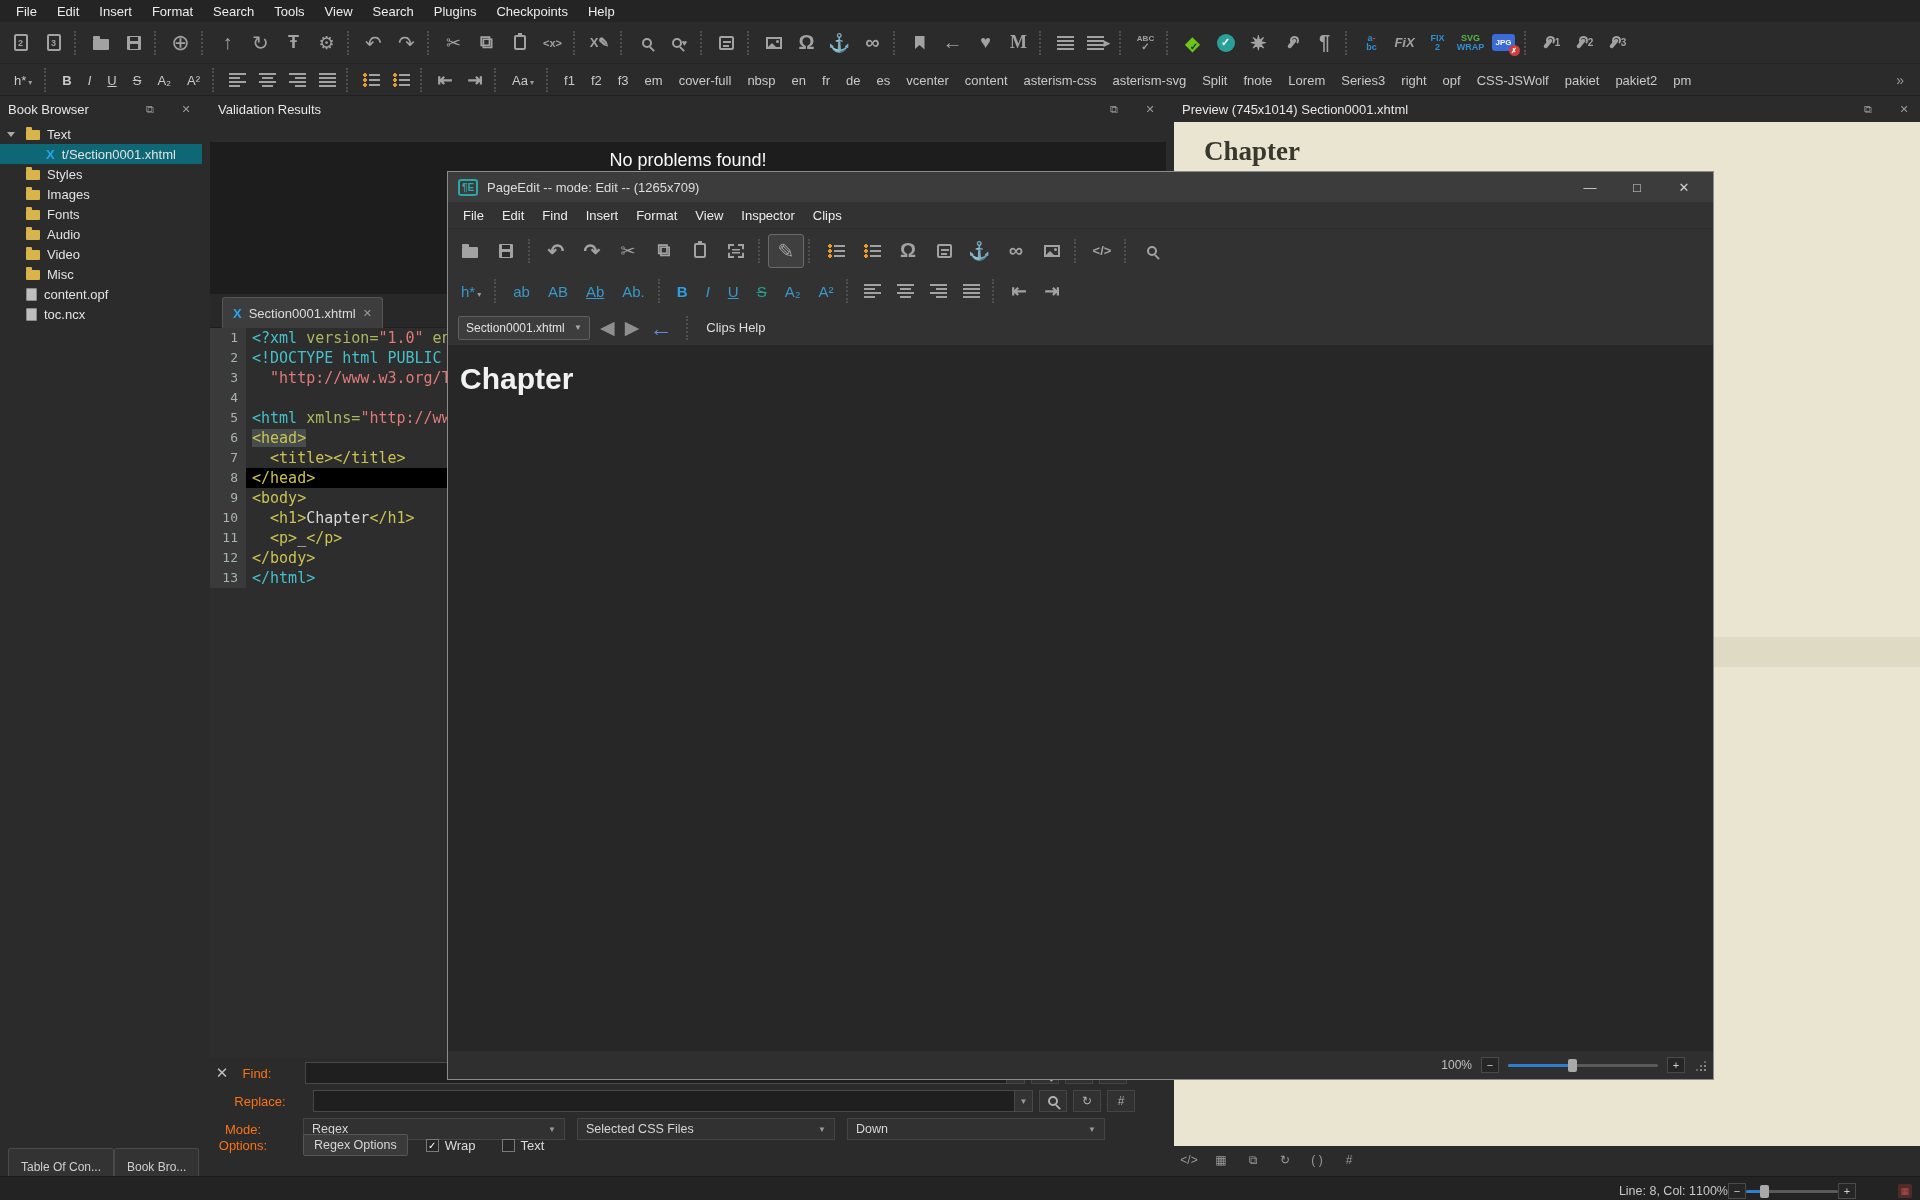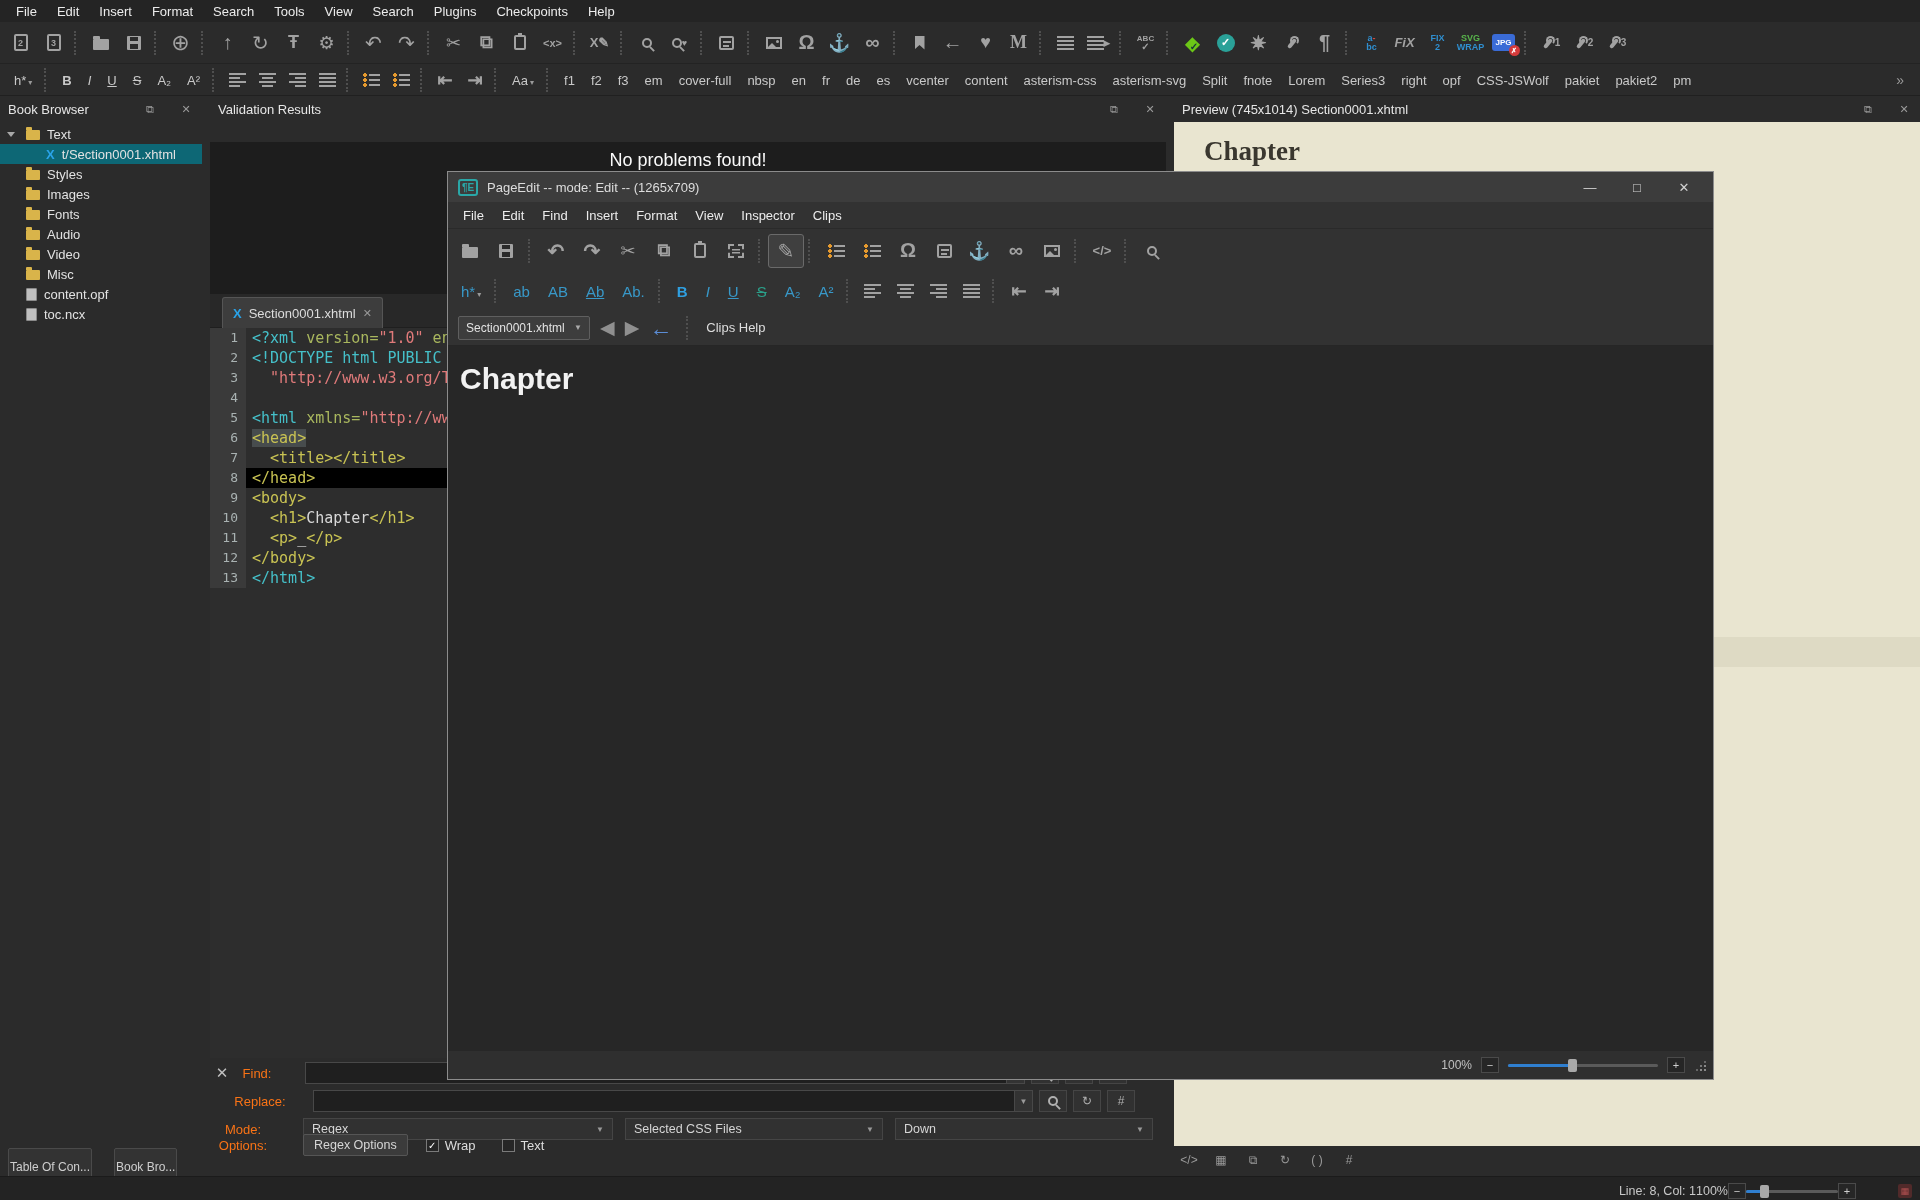--- a/index.html
+++ b/index.html
@@ -146,21 +146,21 @@
   .fcombo{height:22px;background:#313131;border:1px solid #454545;color:#d6d6d6;font-size:12.5px;
         display:flex;align-items:center;padding:0 8px}
   .fcombo .ar{margin-left:auto;color:#999;font-size:8px;padding-left:8px}
   .fclose{width:24px;color:#c0c0c0;font-size:15px;text-align:center;margin-right:2px}
   .robtn{height:22px;background:#3b3b3b;border:1px solid #555;border-radius:2px;color:#d6d6d6;
         font-size:12.5px;display:inline-flex;align-items:center;padding:0 10px}
   .cbx{width:13px;height:13px;border:1px solid #7a7a7a;background:#262626;display:inline-flex;
         align-items:center;justify-content:center;font-size:10px;color:#fff;margin-right:6px}
   
   .bstrip-btn{position:absolute;height:38px;background:#333;border:1px solid #4a4a4a;border-radius:2px;
-        color:#cfcfcf;font-size:12px;display:flex;align-items:center;padding:0 1px;top:1148px}
+        color:#cfcfcf;font-size:12px;display:flex;align-items:center;padding:0 12px;top:1148px}
   .bicons{position:absolute;left:1176px;top:1150px;display:flex;gap:6px}
   .bicons span{width:26px;height:20px;display:inline-flex;align-items:center;justify-content:center;
         color:#9a9a9a;font-size:12px}
   .statusbar2{position:absolute;left:0;top:1176px;width:100%;height:28px;background:#232323;
         border-top:1px solid #1b1b1b;display:flex;align-items:center;justify-content:flex-end;
         padding-right:8px;color:#c8c8c8;font-size:12.5px}
   .zbtn{width:18px;height:16px;background:#262626;border:1px solid #4a4a4a;color:#cfcfcf;
         display:inline-flex;align-items:center;justify-content:center;font-size:11px}
   .slider{position:relative;width:92px;height:14px}
   .slider .groove{position:absolute;left:0;top:6px;width:100%;height:3px;background:#5a5a5a;border-radius:2px}
@@ -553,21 +553,21 @@
     <input class="finput" value="" style="">
     <span class="combo-arrow">▼</span>
     <span class="fbtn">
         <span class="sh-mag"></span>
       </span>
     <span class="fbtn">↻</span>
     <span class="fbtn">#</span>
   </div>
   <div class="frow" style="top:60px">
     <span class="flabel">Mode:</span>
-    <span class="fcombo" style="width:310px">
+    <span class="fcombo" style="width:262px">
         <span>Regex</span>
         <span class="ar">▼</span>
       </span>
     <span class="fcombo" style="width:258px;margin-left:12px">
         <span>Selected CSS Files</span>
         <span class="ar">▼</span>
       </span>
     <span class="fcombo" style="width:258px;margin-left:12px">
         <span>Down</span>
         <span class="ar">▼</span>

